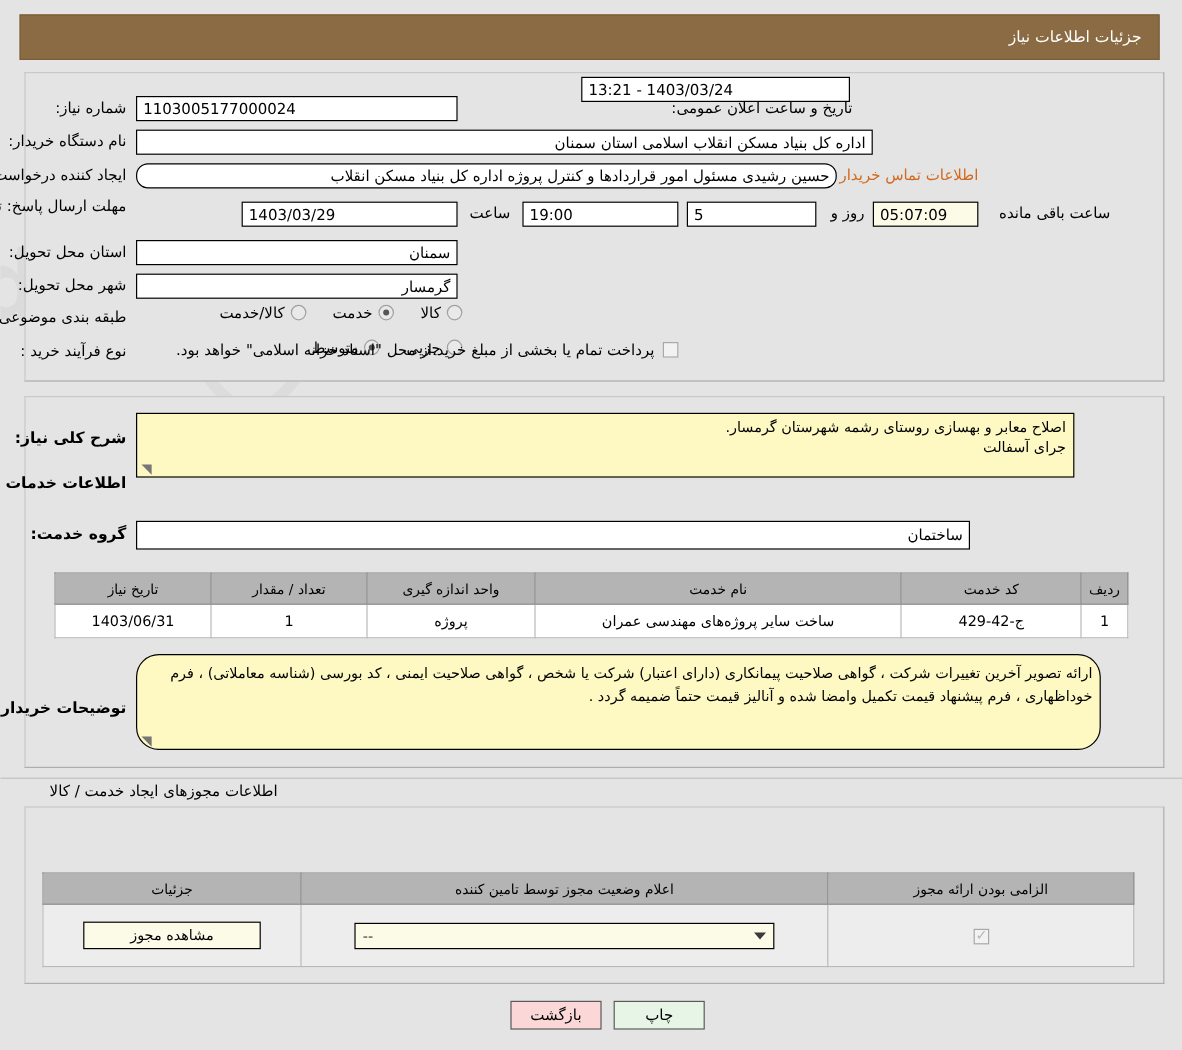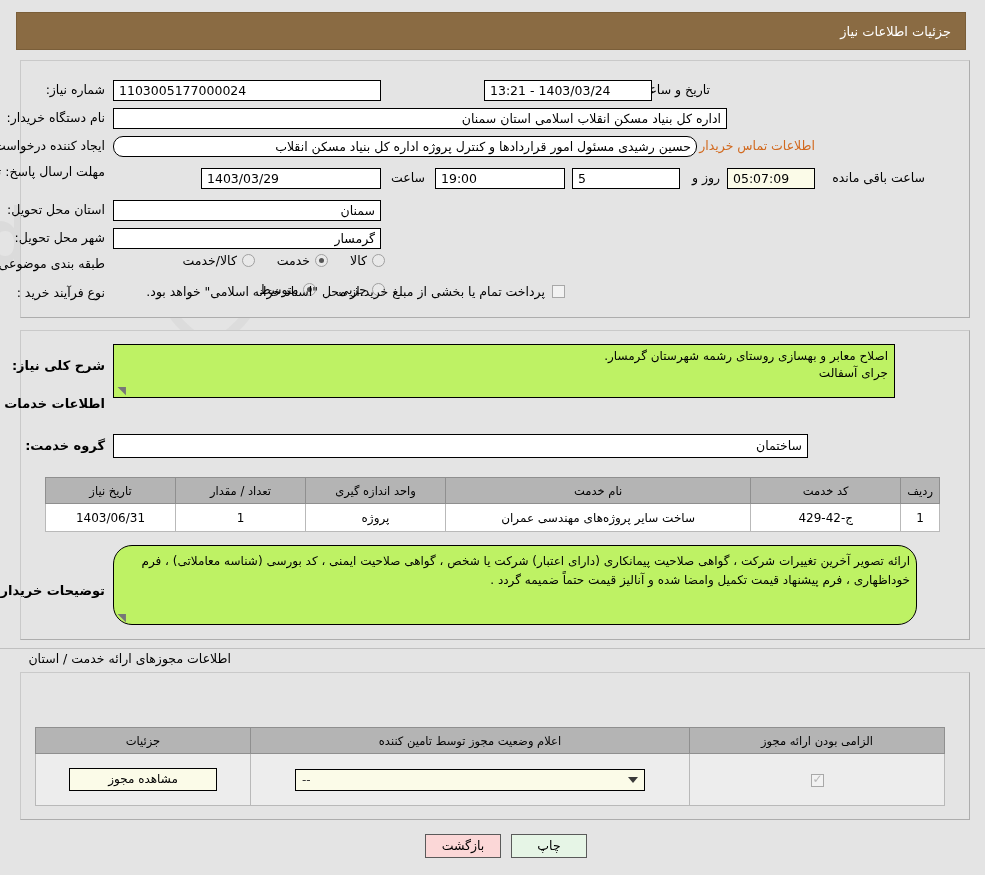--- a/index.html
+++ b/index.html
@@ -128,21 +128,21 @@
     position: absolute;
     left: 1px; top: -3px;
     font-size: 12px;
     color: #b6b6b6;
   }
   .opt { display: flex; align-items: center; gap: 5px; margin-left: 22px; }
   .opt .ot { font-size: 12.5px; }
 
   
   .ta {
-    background: #bef264;
+    background: #fef9c3;
     border: 1px solid #000;
     font-size: 12px;
     color: #000;
     padding: 3px 6px 0 6px;
     text-align: right;
     line-height: 17px;
     position: relative;
     overflow: hidden;
   }
   .ta .grip {
@@ -260,21 +260,21 @@
   <div class="panel" id="panel-top"></div>
 
   <div class="row" style="right:880px; top:82px; z-index:2;">
     <span class="lbl">شماره نیاز:</span>
   </div>
   <div class="fld" style="position:absolute; right:604px; top:80px; width:268px; z-index:2;">1103005177000024</div>
 
   <div class="row" style="right:275px; top:82px; z-index:2;">
     <span class="lbl">تاریخ و ساعت اعلان عمومی:</span>
   </div>
-  <div class="fld" style="position:absolute; right:480px; top:80px; width:168px; z-index:2; right:auto; left:484px;">1403/03/24 - 13:21</div>
+  <div class="fld" style="position:absolute; right:480px; top:64px; width:224px; z-index:2; right:auto; left:484px;">1403/03/24 - 13:21</div>
 
   <div class="row" style="right:880px; top:110px; z-index:2;">
     <span class="lbl">نام دستگاه خریدار:</span>
   </div>
   <div class="fld right" style="position:absolute; right:258px; top:108px; width:614px; z-index:2;">اداره کل بنیاد مسکن انقلاب اسلامی استان سمنان</div>
 
   <div class="row" style="right:880px; top:138px; z-index:2;">
     <span class="lbl">ایجاد کننده درخواست:</span>
   </div>
   <div class="fld right" style="position:absolute; right:288px; top:136px; width:584px; z-index:2;border-radius:10px;">حسین رشیدی مسئول امور قراردادها و کنترل پروژه اداره کل بنیاد مسکن انقلاب</div>
@@ -371,21 +371,21 @@
   </table>
 
   <span class="lbl bold" style="position:absolute; right:880px; top:583px; z-index:2;">توضیحات خریدار:</span>
   <div class="ta" style="position:absolute; right:68px; top:545px; width:804px; height:80px; z-index:2; padding-top:6px;border-radius:19px;">
     <div style="line-height:19px;">ارائه تصویر آخرین تغییرات شرکت ، گواهی صلاحیت پیمانکاری (دارای اعتبار) شرکت یا شخص ، گواهی صلاحیت ایمنی ، کد بورسی (شناسه معاملاتی) ، فرم خوداظهاری ، فرم پیشنهاد قیمت تکمیل وامضا شده و آنالیز قیمت حتماً ضمیمه گردد .</div>
     <span class="grip">◥</span>
   </div>
 
   <div class="divider" style="top:648px;"></div>
 
-  <span class="lbl" style="position:absolute; right:754px; top:651px; z-index:2;">اطلاعات مجوزهای ارائه خدمت / استان</span>
+  <span class="lbl" style="position:absolute; right:754px; top:651px; z-index:2;">اطلاعات مجوزهای ایجاد خدمت / کالا</span>
 
   <div class="panel" id="panel-bot"></div>
 
   <table class="grid grid2" style="position:absolute; right:40px; top:727px; width:910px; z-index:2;">
     <thead>
       <tr>
         <th style="width:255px;">الزامی بودن ارائه مجوز</th>
         <th>اعلام وضعیت مجوز توسط تامین کننده</th>
         <th style="width:215px;">جزئیات</th>
       </tr>

